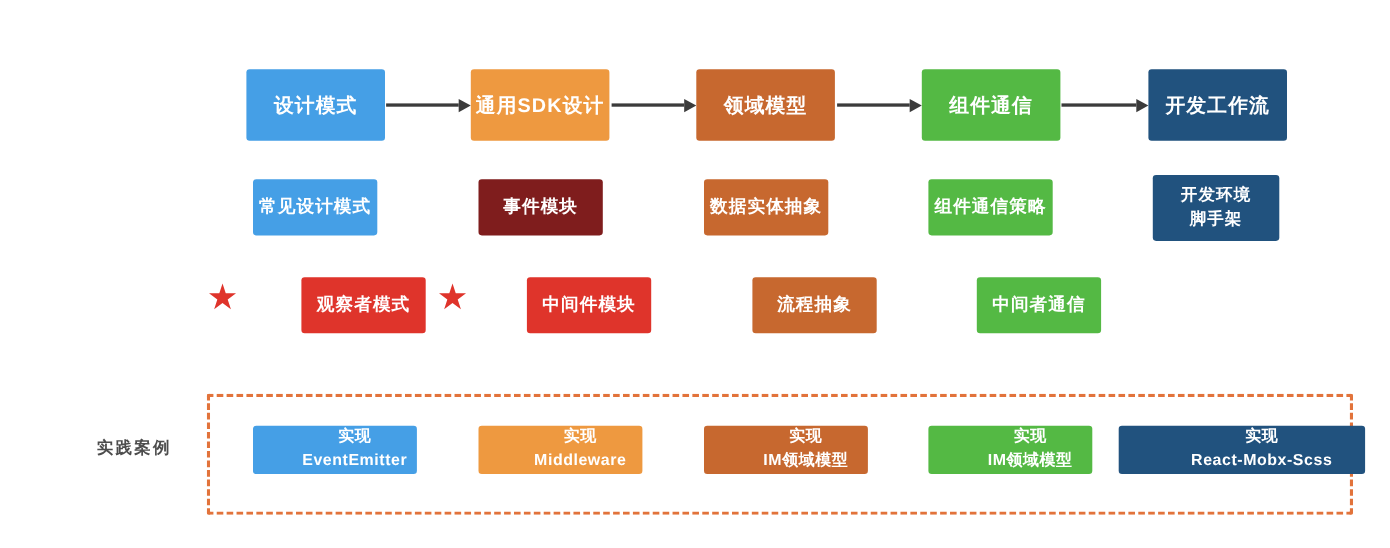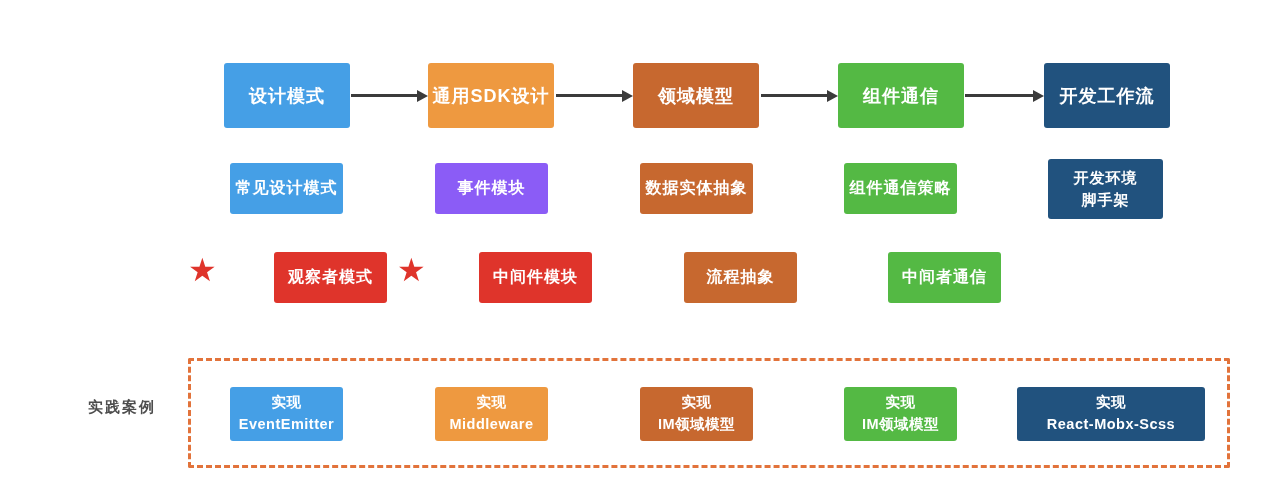--- a/index.html
+++ b/index.html
@@ -81,40 +81,40 @@
   .practice-frame {
     position: absolute;
     left: 188px;
     top: 358px;
     width: 1042px;
     height: 110px;
     border: 3px dashed #e2733b;
     border-radius: 2px;
     box-sizing: border-box;
   }
-  .case { top: 387px; width: 113px; height: 54px; font-size: 14.5px; line-height: 1.5; letter-spacing: 0.5px; }
+  .case { top: 387px; width: 113px; height: 44px; font-size: 14.5px; line-height: 1.5; letter-spacing: 0.5px; padding-left: 36px; }
   .case-wide { left: 1017px; width: 188px; }
 </style>
 </head>
 <body>
 
 <div class="canvas">
 
   <div class="box head h1" style="background-color: rgb(69, 159, 230);">设计模式</div>
   <div class="arrow a1"></div>
   <div class="box head h2" style="background-color: rgb(238, 153, 64);">通用SDK设计</div>
   <div class="arrow a2"></div>
   <div class="box head h3" style="background-color: rgb(199, 104, 47);">领域模型</div>
   <div class="arrow a3"></div>
   <div class="box head h4" style="background-color: rgb(84, 185, 68);">组件通信</div>
   <div class="arrow a4"></div>
   <div class="box item r2 c1" style="background-color: rgb(69, 159, 230);">常见设计模式</div>
 
   <div class="box head h5" style="background-color: rgb(33, 82, 126);">开发工作流</div>
-  <div class="box item r2 c2" style="background-color: #8b5cf6;">事件模块</div>
+  <div class="box item r2 c2" style="background-color: #7f1d1d;">事件模块</div>
   <div class="box item r2 c4" style="background-color: rgb(84, 185, 68);">组件通信策略</div>
   <div class="box item r2 c3" style="background-color: rgb(199, 104, 47);">数据实体抽象</div>
   <div class="box tall" style="background-color: rgb(33, 82, 126);">
     <span>开发环境</span>
     <span>脚手架</span>
   </div>
 
   <span class="star s1" style="color: rgb(223, 52, 43);">★</span>
   <div class="box item r3 c1" style="background-color: rgb(223, 52, 43);">观察者模式</div>
   <span class="star s2" style="color: rgb(223, 52, 43);">★</span>

